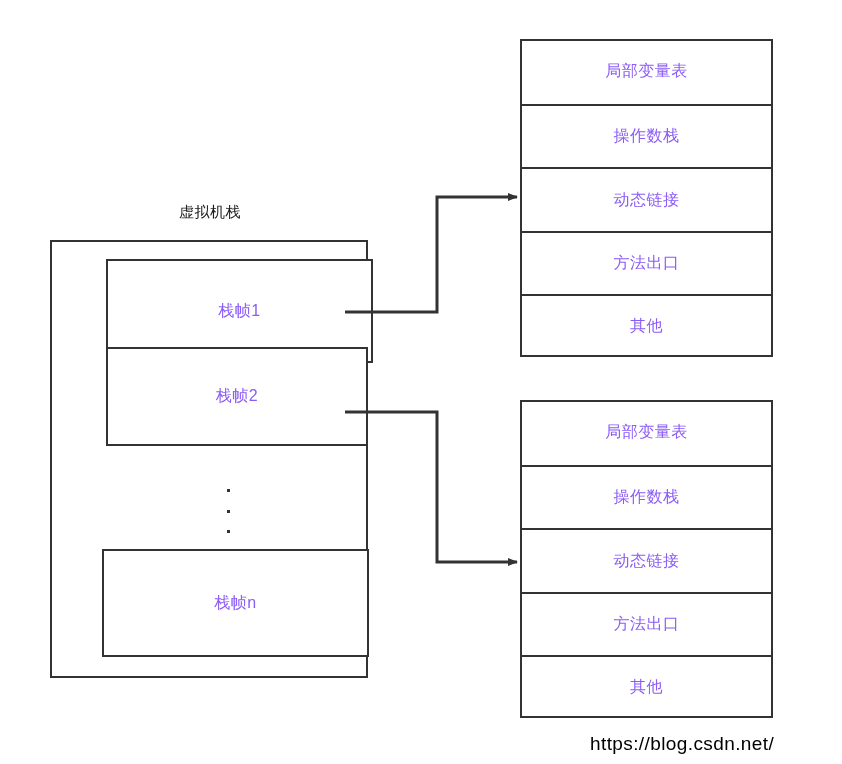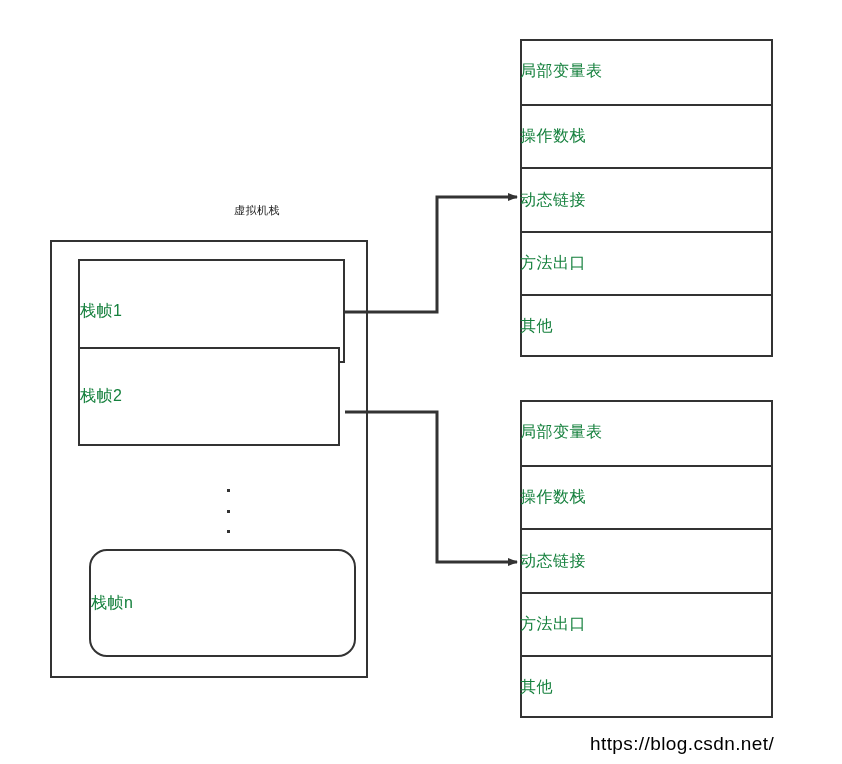--- a/index.html
+++ b/index.html
@@ -22,37 +22,38 @@
     position: absolute;
     box-sizing: border-box;
     border: 2px solid #333333;
     background: #ffffff;
   }
   .cell {
     position: absolute;
     box-sizing: border-box;
     display: flex;
     align-items: center;
-    justify-content: flex-start;
-    color: #15803d;
+    justify-content: center;
+    color: #8b5cf6;
     font-size: 16px;
     letter-spacing: 0.5px;
     background: transparent;
   }
   .frame-cell {
     border: 2px solid #333333;
     background: #ffffff;
+    margin-left: 28px;
   }
   .stack-title {
     position: absolute;
-    font-size: 11px;
+    font-size: 15px;
     color: #1a1a1a;
     letter-spacing: 0.5px;
     white-space: nowrap;
-    text-align: right;
+    text-align: center;
   }
   .dots {
     position: absolute;
     display: flex;
     flex-direction: column;
     align-items: center;
     justify-content: space-between;
   }
   .dots span {
     display: block;
@@ -97,21 +98,21 @@
   <div class="cell frame-cell" style="left:78px; top:347px; width:262px; height:99px;">
     <span>栈帧2</span>
   </div>
 
   <div class="dots" style="left:226px; top:489px; width:4px; height:44px;">
     <span></span>
     <span></span>
     <span></span>
   </div>
 
-  <div class="cell frame-cell" style="left:89px; top:549px; width:267px; height:108px;border-radius:18px;">
+  <div class="cell frame-cell" style="left:74px; top:549px; width:267px; height:108px;">
     <span>栈帧n</span>
   </div>
 
   <div class="box" style="left:520px; top:39px; width:253px; height:318px;"></div>
 
   <div class="cell" style="left:520px; top:39px; width:253px; height:65px;">
     <span>局部变量表</span>
   </div>
   <div class="cell" style="left:520px; top:104px; width:253px; height:63px; border-top:2px solid #333333;">
     <span>操作数栈</span>

